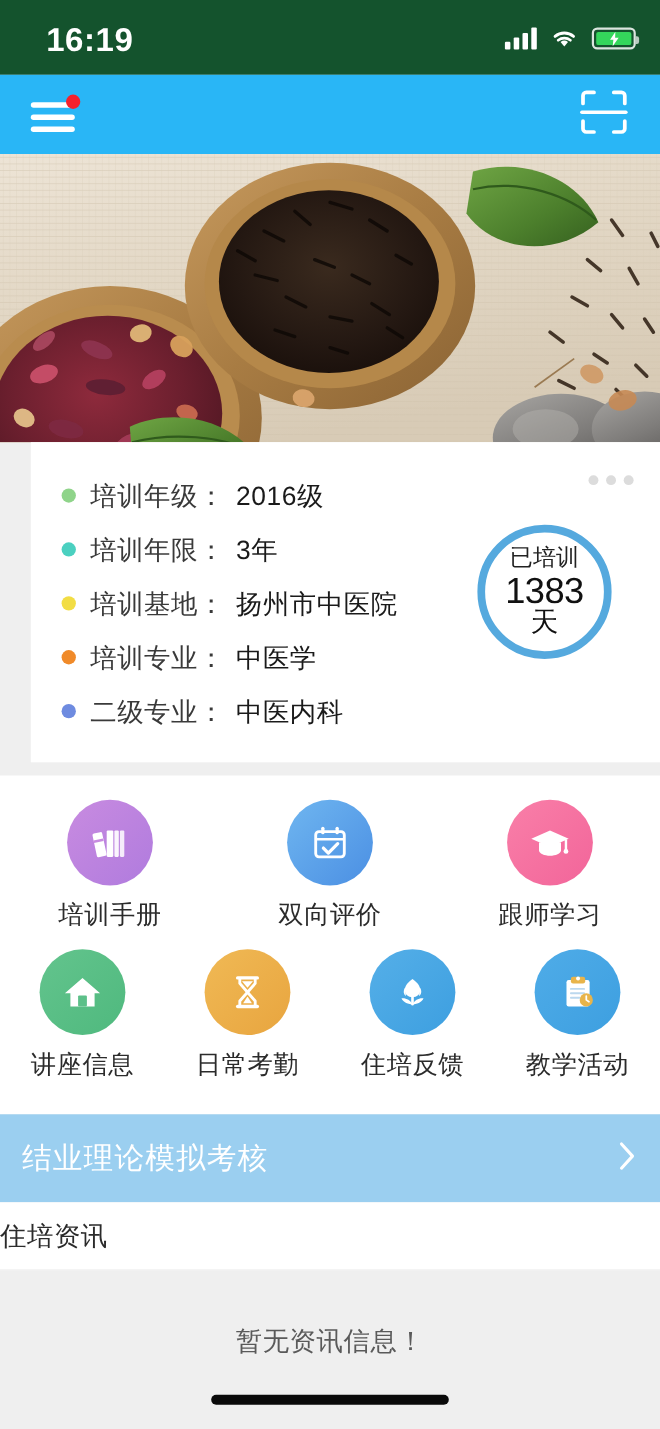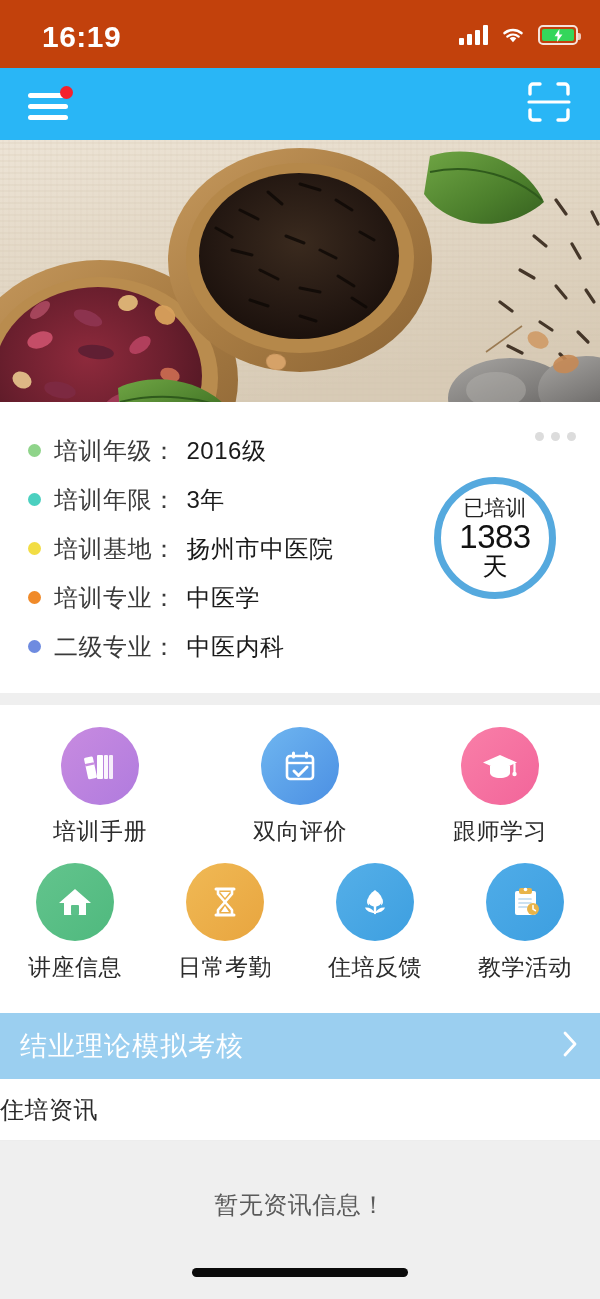--- a/index.html
+++ b/index.html
@@ -7,21 +7,21 @@
   body {
     font-family:"Liberation Sans","DejaVu Sans",sans-serif;
     background:#efefef;
     overflow:hidden;
     -webkit-font-smoothing:antialiased;
   }
   .phone { position:relative; width:600px; height:1299px; background:#efefef; }
 
   
   .statusbar {
-    height:68px; background:#c2410c; position:relative;
+    height:68px; background:#14532d; position:relative;
     display:flex; align-items:center;
   }
   .clock {
     position:absolute; left:42px; top:20px;
     color:#fff; font-size:30px; font-weight:600; letter-spacing:.5px;
   }
   .status-right {
     position:absolute; right:22px; top:24px;
     display:flex; align-items:flex-end; gap:12px;
   }
@@ -67,20 +67,21 @@
   .hero {
     height:262px; position:relative; overflow:hidden;
     background:#E6DFD2;
   }
   .hero svg { display:block; width:600px; height:262px; }
 
   
   .info-card {
     background:#fff; position:relative;
     padding:24px 0 22px 0;
+    margin-left:28px;
   }
   .info-rows { padding-left:28px; }
   .info-row {
     display:flex; align-items:center; height:49px;
     font-size:24px; color:#2b2b2b;
   }
   .bullet { width:13px; height:13px; border-radius:50%; margin-right:13px; flex:none; }
   .info-label { color:#3a3a3a; letter-spacing:.5px; }
   .info-value { color:#1a1a1a; margin-left:10px; letter-spacing:.5px; }
 
@@ -114,21 +115,21 @@
   .gicon {
     width:78px; height:78px; border-radius:50%;
     display:flex; align-items:center; justify-content:center;
     margin-bottom:11px;
   }
   .gicon svg { display:block; }
   .glabel { font-size:23px; color:#2b2b2b; letter-spacing:.5px; }
 
   
   .blue-banner {
-    height:66px; background:#9BCFF0;
+    height:80px; background:#9BCFF0;
     display:flex; align-items:center; justify-content:space-between;
     padding:0 22px 0 20px;
   }
   .blue-banner .bb-text { color:#fff; font-size:27px; letter-spacing:1px; }
   .chev { width:16px; height:28px; }
 
   
   .news-head {
     background:#fff; height:62px; display:flex; align-items:center;
     border-bottom:1px solid #ededed;

